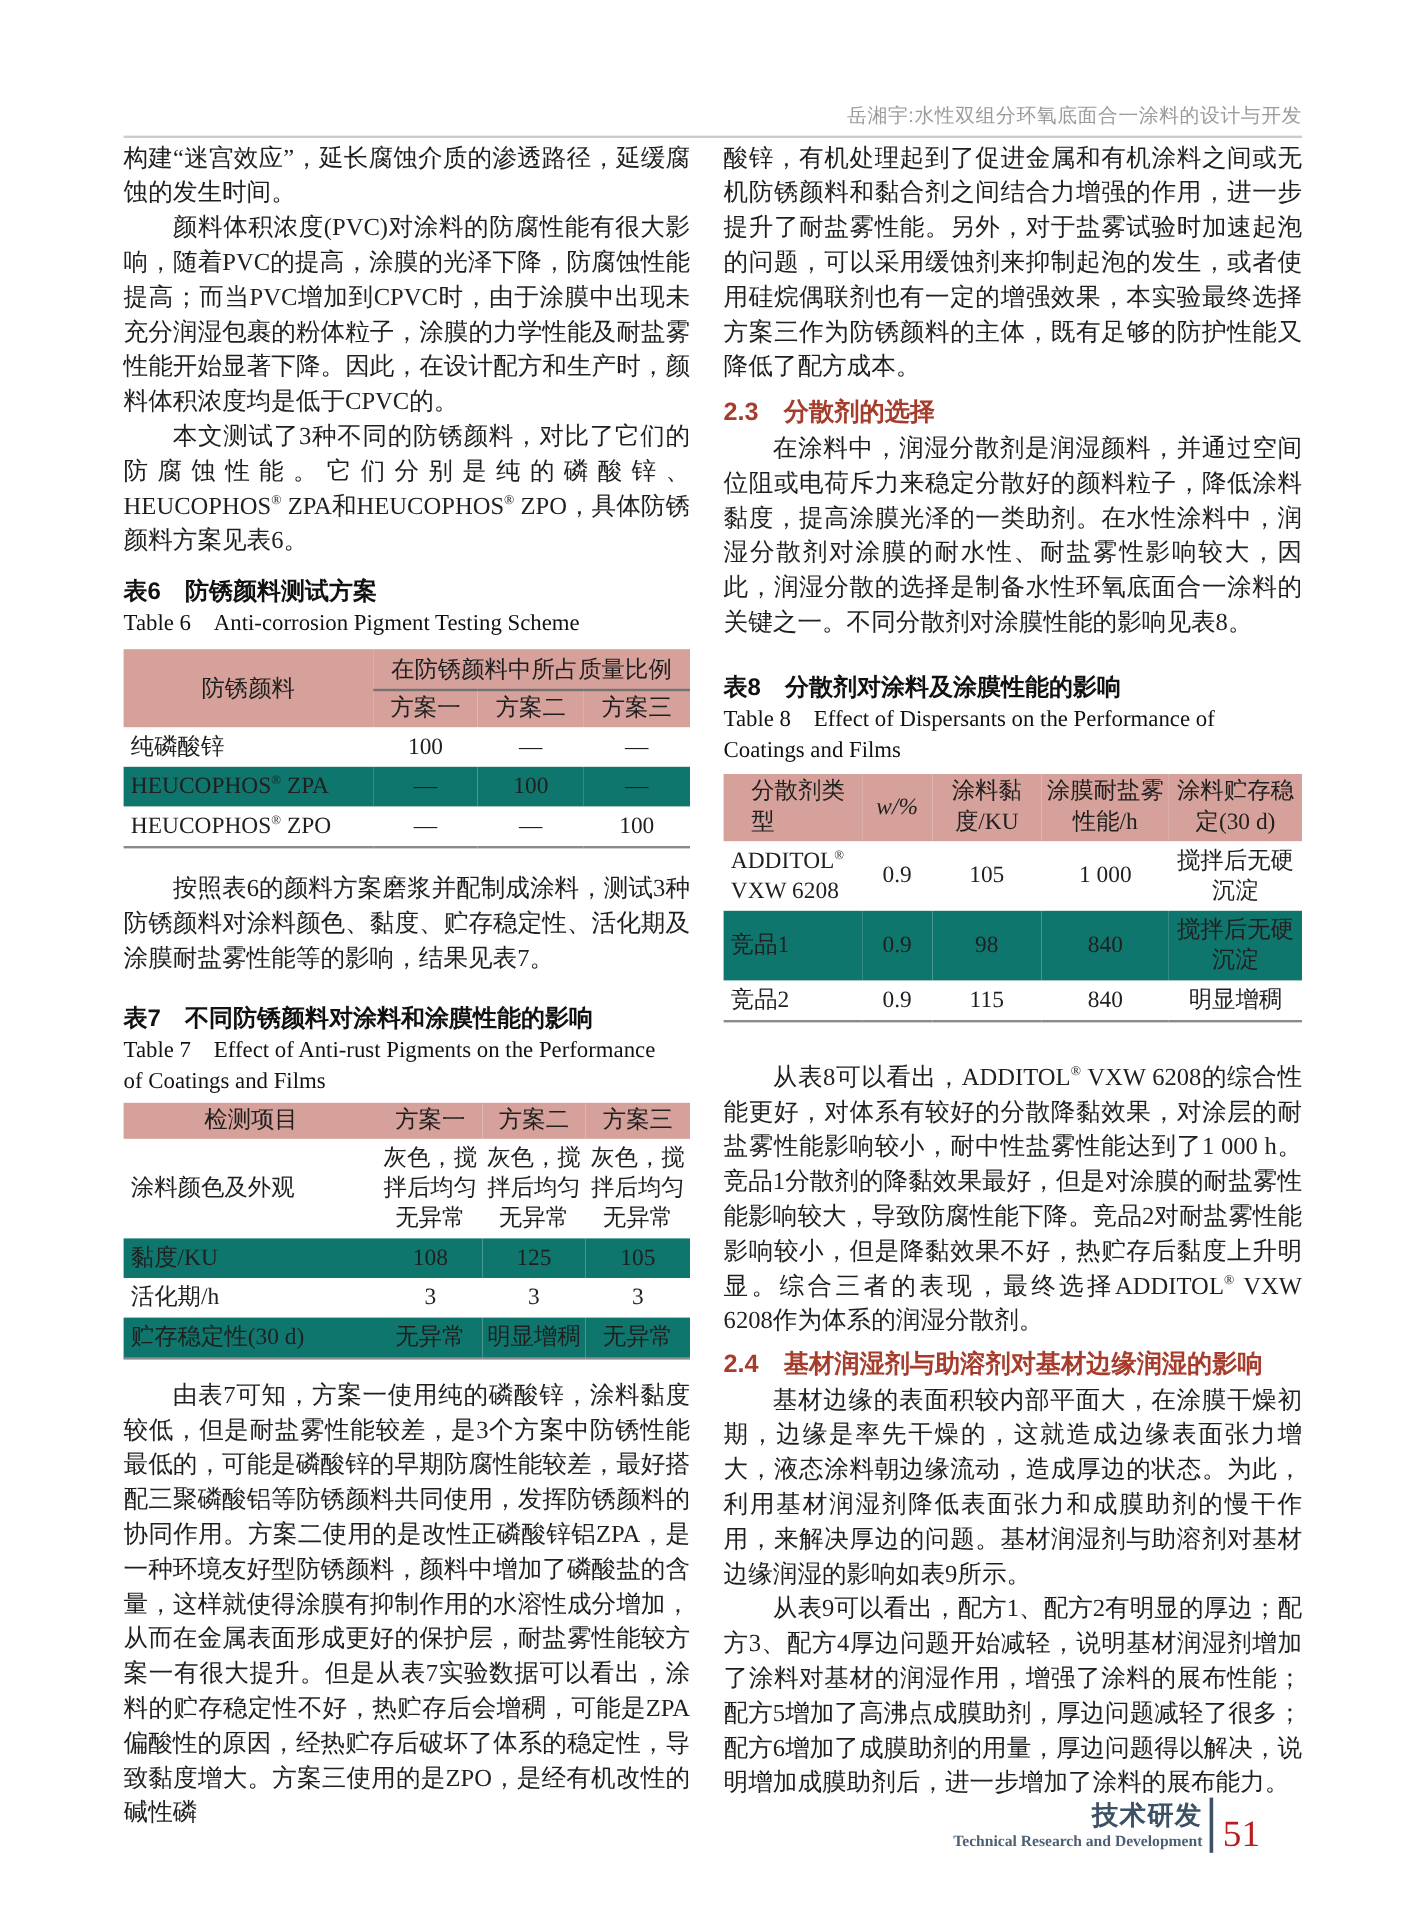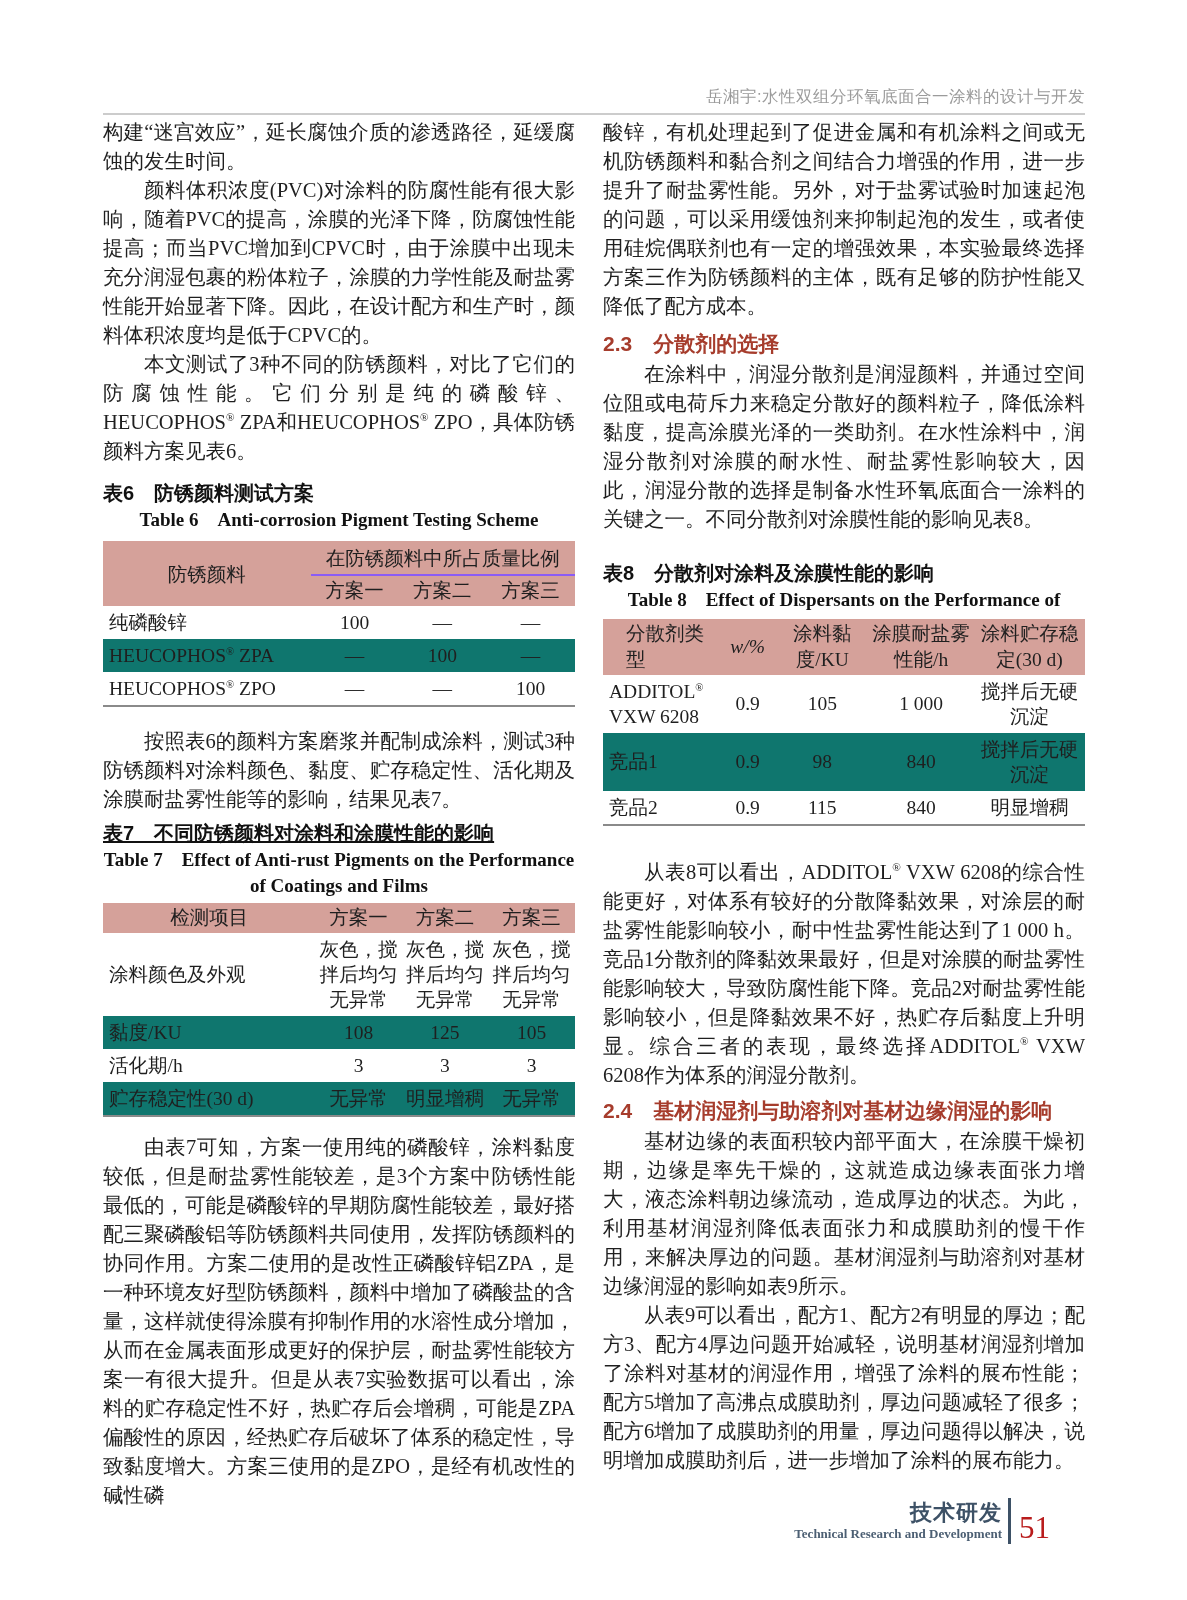--- a/index.html
+++ b/index.html
@@ -27,32 +27,32 @@
   .sec{
     margin:8px 0 2px 0;font-family:"Liberation Sans","DejaVu Sans",sans-serif;
     font-size:21px;line-height:29px;font-weight:bold;color:#a63c2c;text-align:left;
   }
   .sec.sec2{margin-top:6px;}
   
   .caption-cn{
     margin-top:14px;font-family:"Liberation Sans","DejaVu Sans",sans-serif;
     font-weight:bold;font-size:20px;line-height:27px;color:#111;
   }
-  .caption-cn.mt18{margin-top:6px;text-decoration:underline;}
+  .caption-cn.mt18{margin-top:22px;}
   .caption-cn.mt26{margin-top:26px;}
-  .caption-en{text-align:center;font-weight:bold;font-size:19px;line-height:26px;color:#111;}
+  .caption-en{text-align:left;font-weight:normal;font-size:19px;line-height:26px;color:#111;}
   
   table{border-collapse:collapse;width:100%;font-size:19.5px;table-layout:fixed;}
   table.t6{margin-top:8px;}
   table.t7{margin-top:4px;}
   table.t8{margin-top:6px;}
   th,td{font-weight:normal;text-align:center;vertical-align:middle;padding:2px 3px;line-height:26px;}
   thead th{background:#d5a19a;}
   tr.hdr1 th{padding-top:5px;}
-  th.group{border-bottom:2px solid #8b5cf6;}
+  th.group{border-bottom:2px solid #737373;}
   tbody tr.stripe td{background:#0f766e;}
   tbody td{height:29px;}
   td.c1{text-align:left;padding-left:6px;}
   th.c1h{text-align:center;}
   table{border-bottom:2px solid #8a8a8a;}
   td.tall{line-height:25px;padding-top:4px;padding-bottom:4px;}
   th.ital{font-style:italic;}
   sup.reg{font-size:0.55em;vertical-align:super;line-height:0;}
   
   .footer{position:absolute;top:1496px;right:137px;display:flex;align-items:center;}
@@ -174,20 +174,21 @@
 
     <div class="col">
       <p>酸锌，有机处理起到了促进金属和有机涂料之间或无机防锈颜料和黏合剂之间结合力增强的作用，进一步提升了耐盐雾性能。另外，对于盐雾试验时加速起泡的问题，可以采用缓蚀剂来抑制起泡的发生，或者使用硅烷偶联剂也有一定的增强效果，本实验最终选择方案三作为防锈颜料的主体，既有足够的防护性能又降低了配方成本。</p>
 
       <h3 class="sec">2.3　分散剂的选择</h3>
 
       <p class="indent">在涂料中，润湿分散剂是润湿颜料，并通过空间位阻或电荷斥力来稳定分散好的颜料粒子，降低涂料黏度，提高涂膜光泽的一类助剂。在水性涂料中，润湿分散剂对涂膜的耐水性、耐盐雾性影响较大，因此，润湿分散的选择是制备水性环氧底面合一涂料的关键之一。不同分散剂对涂膜性能的影响见表8。</p>
 
       <div class="caption-cn mt26">表8　分散剂对涂料及涂膜性能的影响</div>
       <div class="caption-en">Table 8　Effect of Dispersants on the Performance of</div>
+      <div class="caption-en">Coatings and Films</div>
 
       <table class="t8">
         <colgroup>
             <col style="width:24%">
             <col style="width:12%">
             <col style="width:19%">
             <col style="width:22%">
             <col style="width:23%">
           </colgroup>
         <thead>

